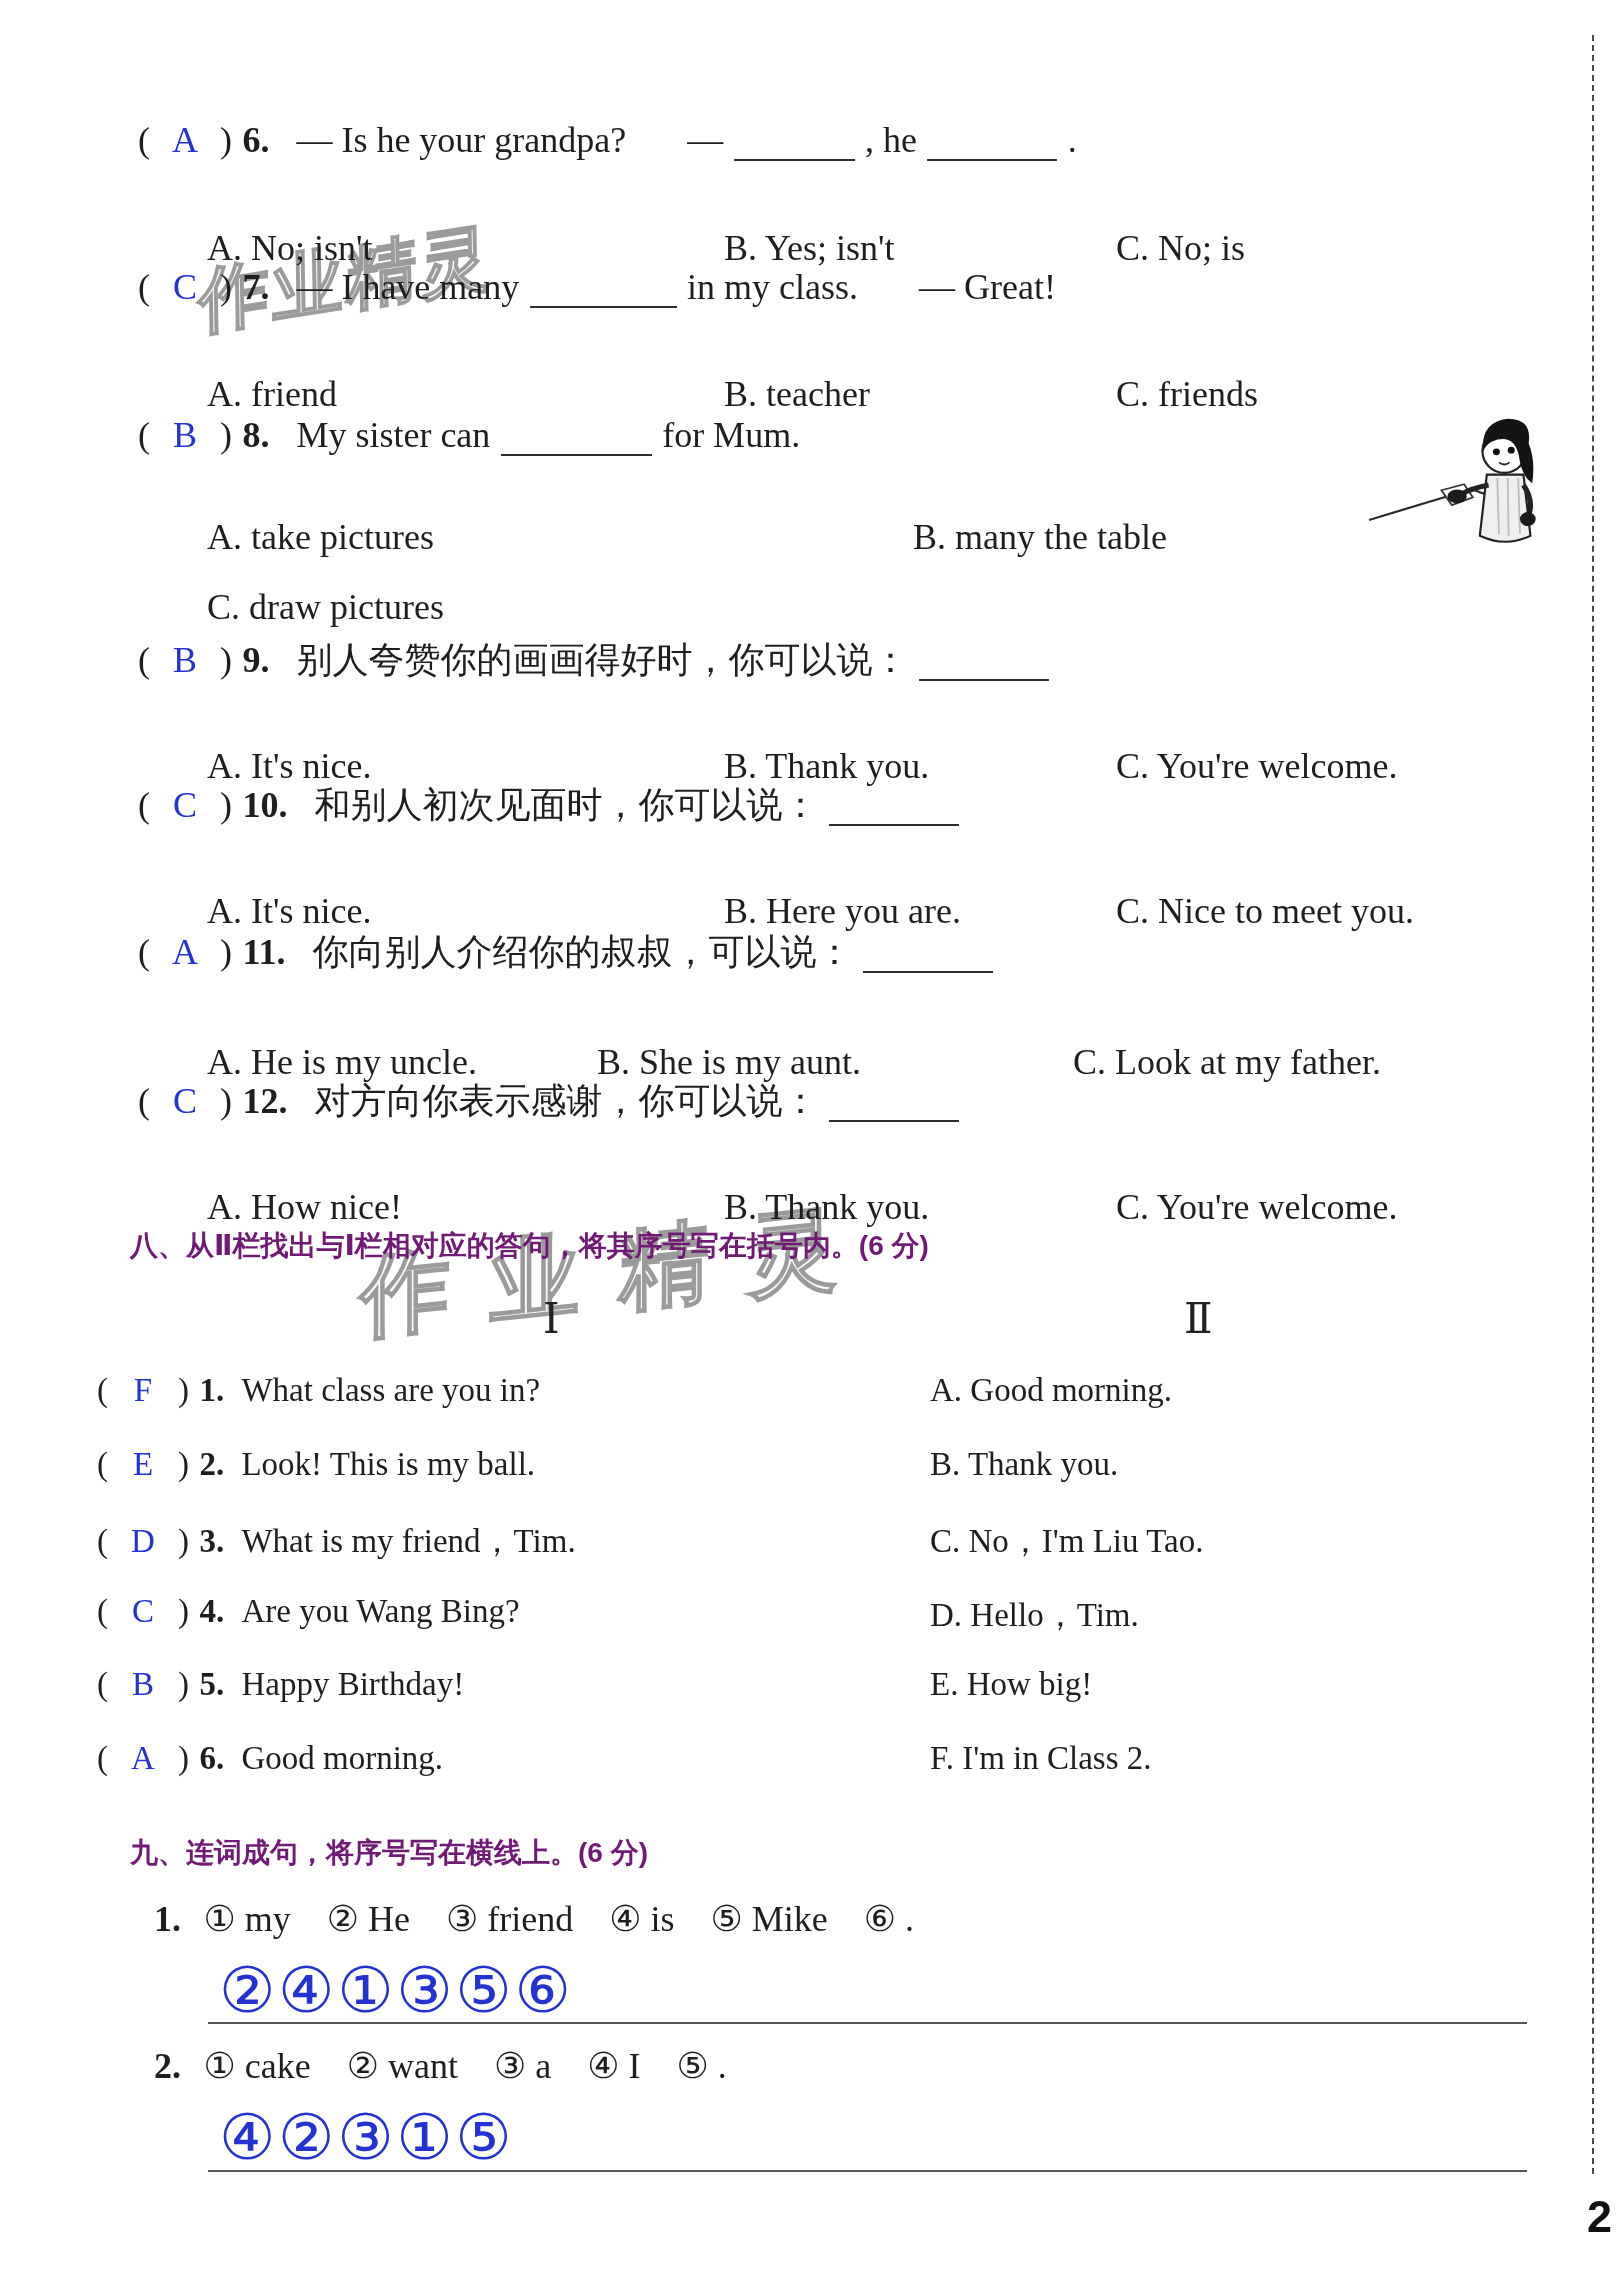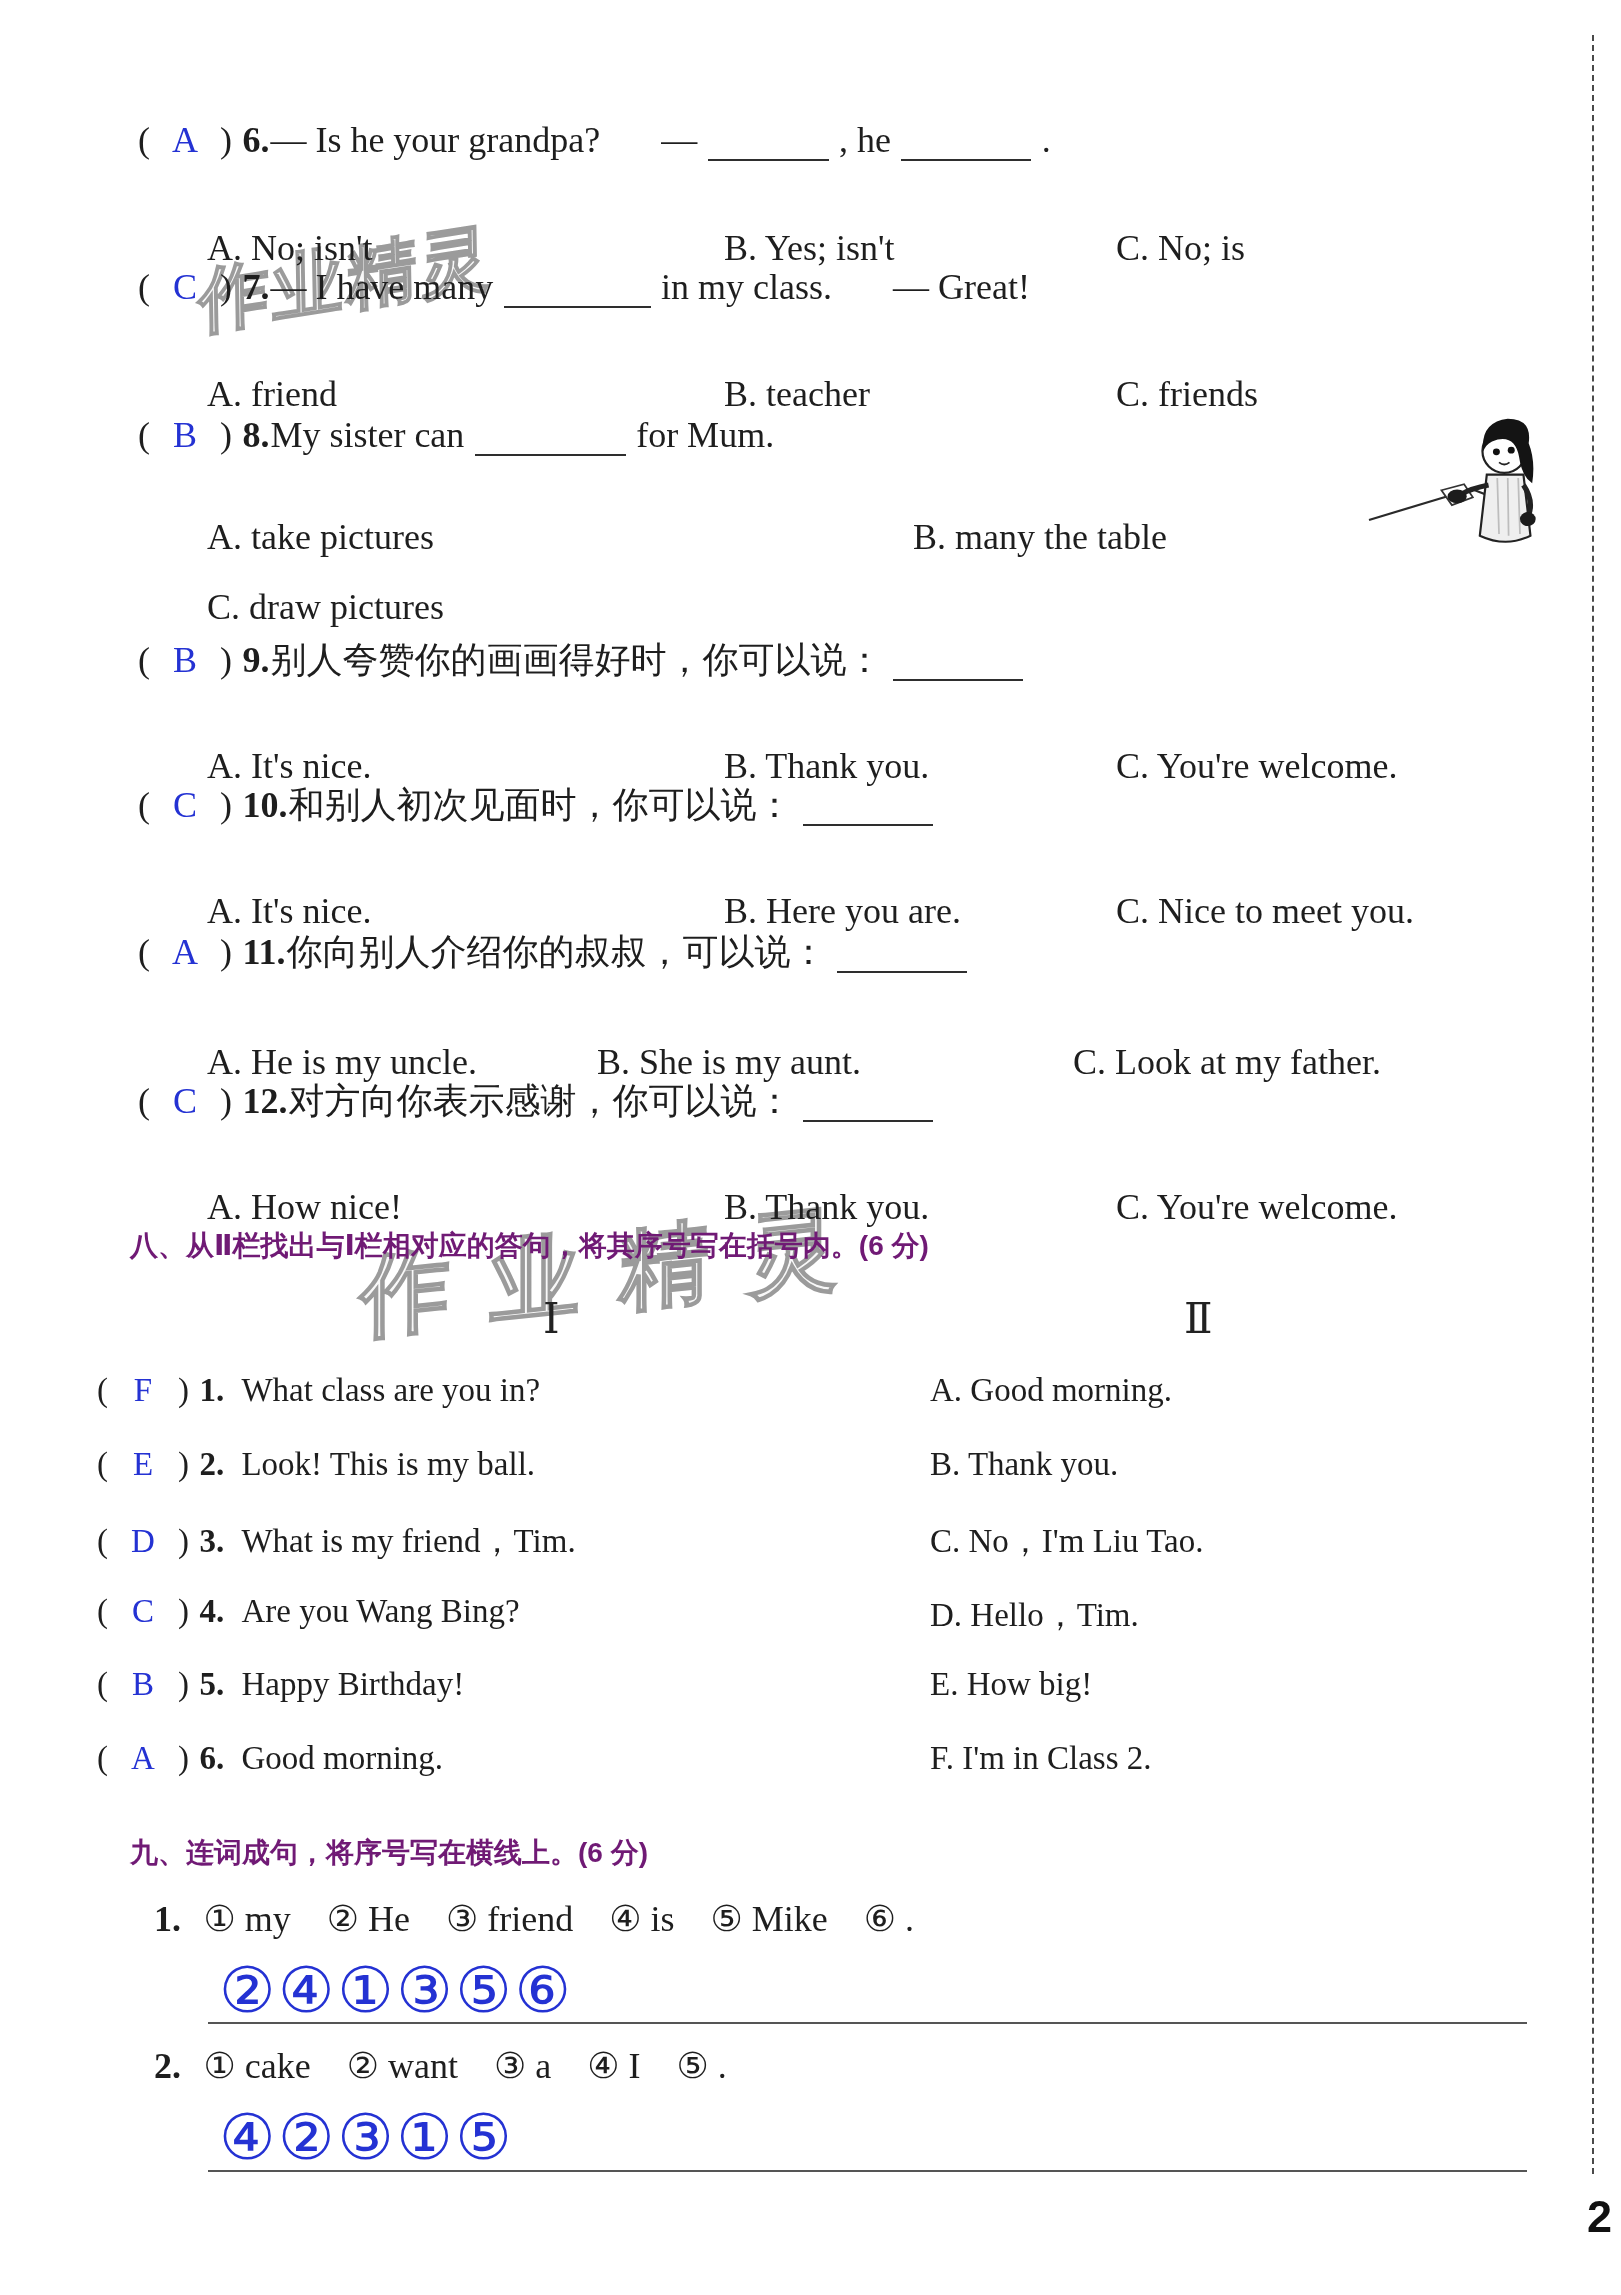--- a/index.html
+++ b/index.html
@@ -6,21 +6,21 @@
   body{
     width:1621px;height:2295px;position:relative;background:#ffffff;
     font-family:"Liberation Serif","DejaVu Serif","DejaVu Sans",serif;
     color:#1e1e1e;overflow:hidden;
   }
   .row{position:absolute;left:138px;white-space:nowrap;font-size:36px;line-height:1.2;}
   .mrow{position:absolute;left:97px;white-space:nowrap;font-size:33px;}
   .pg{color:#1e1e1e;}
   .ans{display:inline-block;min-width:42px;text-align:center;padding:0 14px;color:#2432d3;}
   .bnum{font-weight:700;margin-left:10.4px;}
-  .stem{margin-left:1px;}
+  .stem{margin-left:27px;}
   .blank{display:inline-block;height:0;border-bottom:2.6px solid #2e2e2e;vertical-align:-8.7px;margin:0 10.4px;}
   .w140{width:121px}.w150{width:130px}.w170{width:147px}.w175{width:151px}
   .gap70{margin-left:61px}
   .opts{left:82px;width:1471px;height:45px;}
   .opt{position:absolute;top:0;margin-top:30px;}
   .oa{left:125px}.ob{left:642px}.oc{left:1034px}
   .ob8{left:831px}
   .ob11{left:515px}.oc11{left:991px}
   .sec-title{position:absolute;left:130px;font-family:"Liberation Sans","DejaVu Sans",sans-serif;
     font-weight:700;font-size:28px;white-space:nowrap;color:#701a75;}

